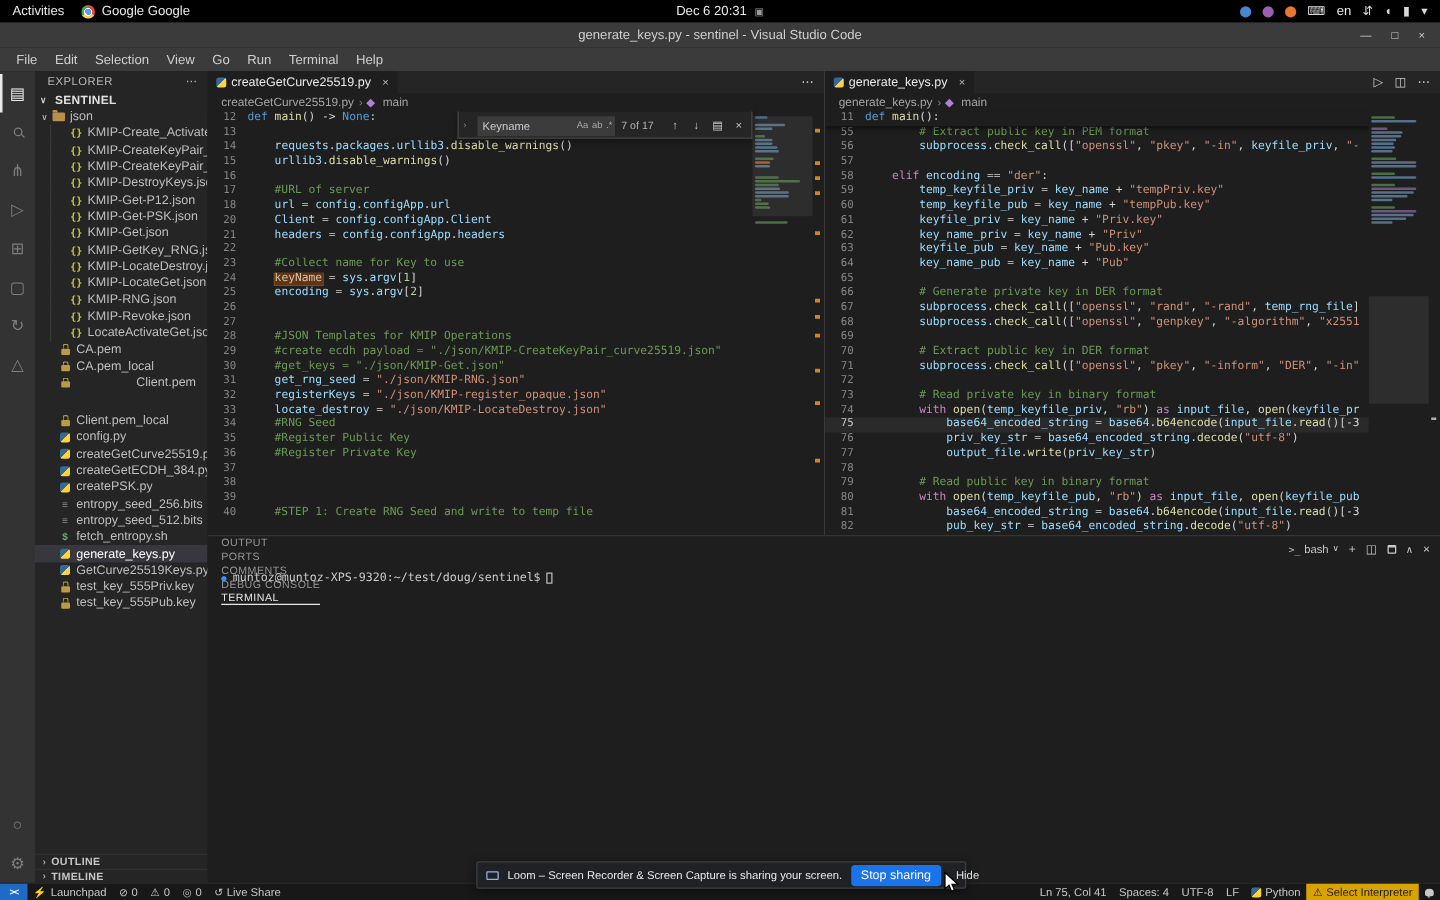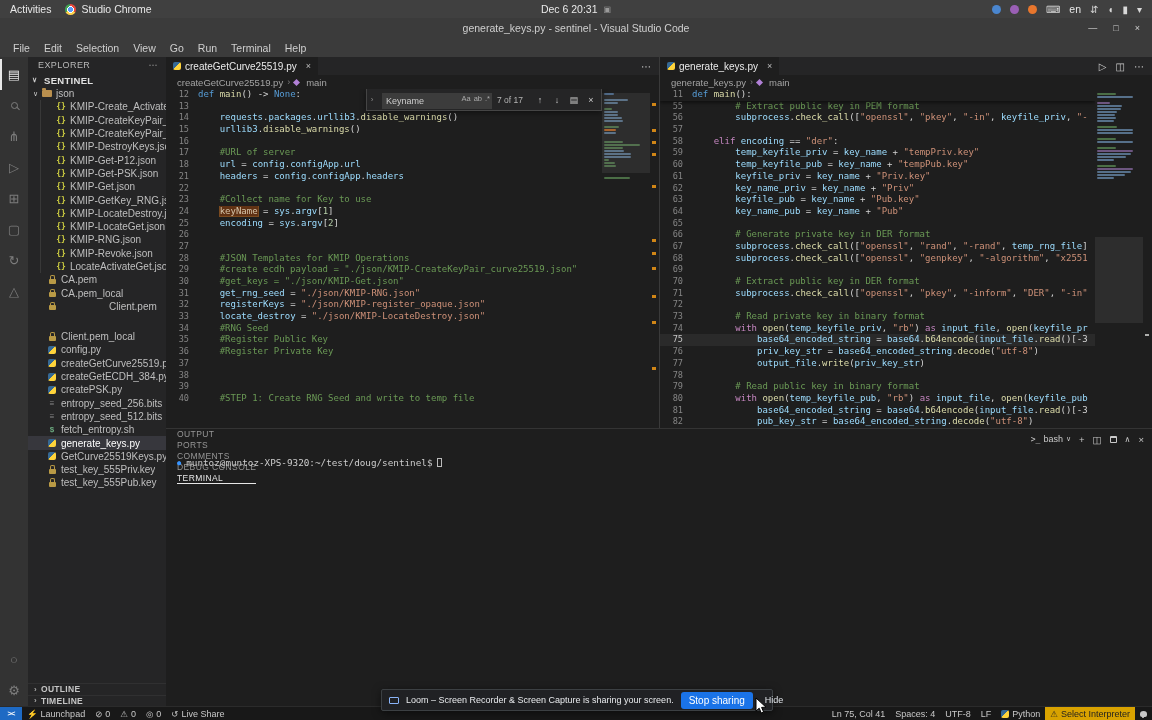--- a/index.html
+++ b/index.html
@@ -1,20 +1,20 @@
 <!DOCTYPE html>
 <html><head>
 <meta charset="utf-8">
 <style>
   * { box-sizing: border-box; margin: 0; padding: 0; }
   html,body { width:1152px; height:720px; overflow:hidden; }
   body { background:#1e1e1e; font-family:"Liberation Sans",sans-serif; position:relative; color:#ccc; }
 
   
-  .sysbar { height:18px; background:#404040; color:#e8e8e8; display:flex; align-items:center; font-size:10.5px; position:relative; }
+  .sysbar { height:18px; background:#000000; color:#e8e8e8; display:flex; align-items:center; font-size:10.5px; position:relative; }
   .sys-left { display:flex; align-items:center; gap:14px; padding-left:10px; }
   .chrome-app { display:flex; align-items:center; gap:5px; }
   .chrome-icon { width:11px; height:11px; border-radius:50%;
     background: radial-gradient(circle at 50% 50%, #5b9bf8 0 2.4px, #fff 2.4px 3.3px, rgba(0,0,0,0) 3.3px),
                 conic-gradient(#e8473c 0 120deg, #fcd04c 120deg 240deg, #43a456 240deg 360deg); }
   .sys-center { position:absolute; left:50%; transform:translateX(-50%); display:flex; align-items:center; gap:6px; }
   .rec-ind { color:#9a9a9a; font-size:8px; }
   .sys-right { margin-left:auto; display:flex; align-items:center; gap:9px; padding-right:10px; }
   .tray-dot { width:9px; height:9px; border-radius:50%; display:inline-block; }
   .tray-glyph { font-size:10px; color:#d8d8d8; }
@@ -133,21 +133,21 @@
   .mouse { position:absolute; left:755px; top:697px; z-index:50; }
 </style>
 </head>
 <body>
 
 <div class="sysbar">
   <div class="sys-left">
     <span>Activities</span>
     <span class="chrome-app">
       <span class="chrome-icon"></span>
-      <span>Studio Chrome</span>
+      <span>Google Google</span>
     </span>
   </div>
   <div class="sys-center">
     <span>Dec 6 20:31</span>
     <span class="rec-ind">▣</span>
   </div>
   <div class="sys-right" id="tray">
       <span class="tray-dot" style="background: rgb(74, 134, 207);"></span>
       <span class="tray-dot" style="background: rgb(154, 95, 181);"></span>
       <span class="tray-dot" style="background: rgb(232, 118, 45);"></span>
@@ -413,20 +413,21 @@
         </div>
         <div class="codearea">
           <div class="codelines" id="lines-0">
               <div class="line"><span class="ln">12</span><span class="code"><span class="tok-kw">def </span><span class="tok-fn">main</span><span class="tok-d">() -&gt; </span><span class="tok-kw">None</span><span class="tok-d">:</span></span></div>
               <div class="line"><span class="ln">13</span><span class="code"></span></div>
               <div class="line"><span class="ln">14</span><span class="code"><span class="tok-d">    </span><span class="tok-v">requests</span><span class="tok-d">.</span><span class="tok-v">packages</span><span class="tok-d">.</span><span class="tok-v">urllib3</span><span class="tok-d">.</span><span class="tok-fn">disable_warnings</span><span class="tok-d">()</span></span></div>
               <div class="line"><span class="ln">15</span><span class="code"><span class="tok-d">    </span><span class="tok-v">urllib3</span><span class="tok-d">.</span><span class="tok-fn">disable_warnings</span><span class="tok-d">()</span></span></div>
               <div class="line"><span class="ln">16</span><span class="code"></span></div>
               <div class="line"><span class="ln">17</span><span class="code"><span class="tok-c">    #URL of server</span></span></div>
               <div class="line"><span class="ln">18</span><span class="code"><span class="tok-d">    </span><span class="tok-v">url</span><span class="tok-d"> = </span><span class="tok-v">config</span><span class="tok-d">.</span><span class="tok-v">configApp</span><span class="tok-d">.</span><span class="tok-v">url</span></span></div>
+              <div class="line"><span class="ln">20</span><span class="code"><span class="tok-d">    </span><span class="tok-v">Client</span><span class="tok-d"> = </span><span class="tok-v">config</span><span class="tok-d">.</span><span class="tok-v">configApp</span><span class="tok-d">.</span><span class="tok-v">Client</span></span></div>
               <div class="line"><span class="ln">21</span><span class="code"><span class="tok-d">    </span><span class="tok-v">headers</span><span class="tok-d"> = </span><span class="tok-v">config</span><span class="tok-d">.</span><span class="tok-v">configApp</span><span class="tok-d">.</span><span class="tok-v">headers</span></span></div>
               <div class="line"><span class="ln">22</span><span class="code"></span></div>
               <div class="line"><span class="ln">23</span><span class="code"><span class="tok-c">    #Collect name for Key to use</span></span></div>
               <div class="line"><span class="ln">24</span><span class="code"><span class="tok-d">    </span><span class="tok-m">keyName</span><span class="tok-d"> = </span><span class="tok-v">sys</span><span class="tok-d">.</span><span class="tok-v">argv</span><span class="tok-d">[</span><span class="tok-num">1</span><span class="tok-d">]</span></span></div>
               <div class="line"><span class="ln">25</span><span class="code"><span class="tok-d">    </span><span class="tok-v">encoding</span><span class="tok-d"> = </span><span class="tok-v">sys</span><span class="tok-d">.</span><span class="tok-v">argv</span><span class="tok-d">[</span><span class="tok-num">2</span><span class="tok-d">]</span></span></div>
               <div class="line"><span class="ln">26</span><span class="code"></span></div>
               <div class="line"><span class="ln">27</span><span class="code"></span></div>
               <div class="line"><span class="ln">28</span><span class="code"><span class="tok-c">    #JSON Templates for KMIP Operations</span></span></div>
               <div class="line"><span class="ln">29</span><span class="code"><span class="tok-c">    #create ecdh payload = "./json/KMIP-CreateKeyPair_curve25519.json"</span></span></div>
               <div class="line"><span class="ln">30</span><span class="code"><span class="tok-c">    #get_keys = "./json/KMIP-Get.json"</span></span></div>

